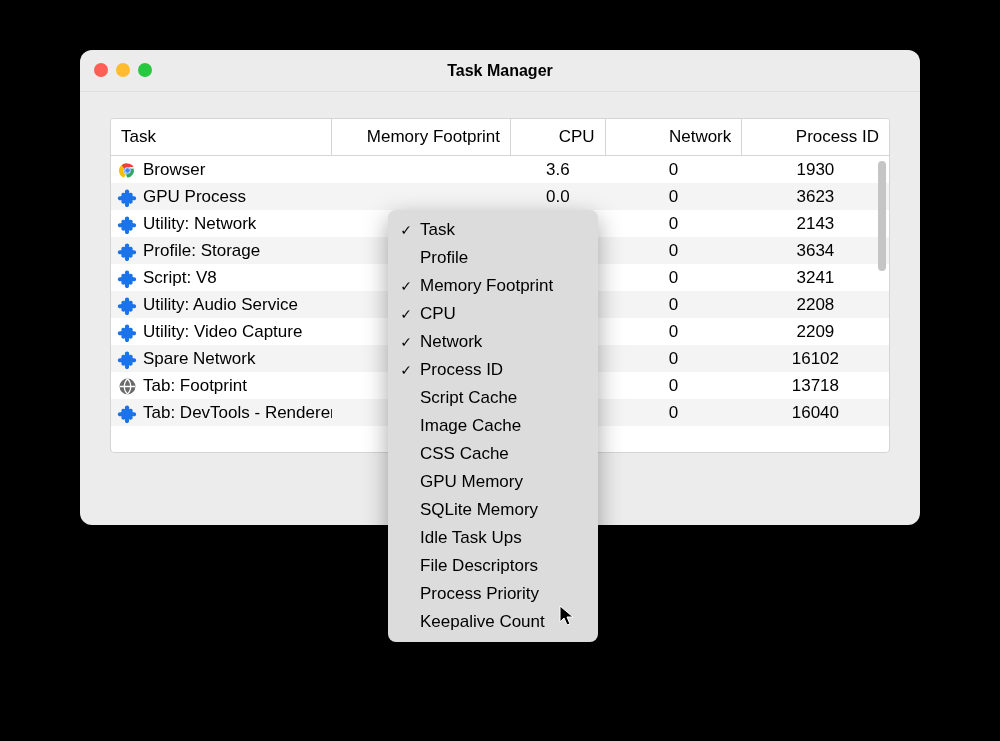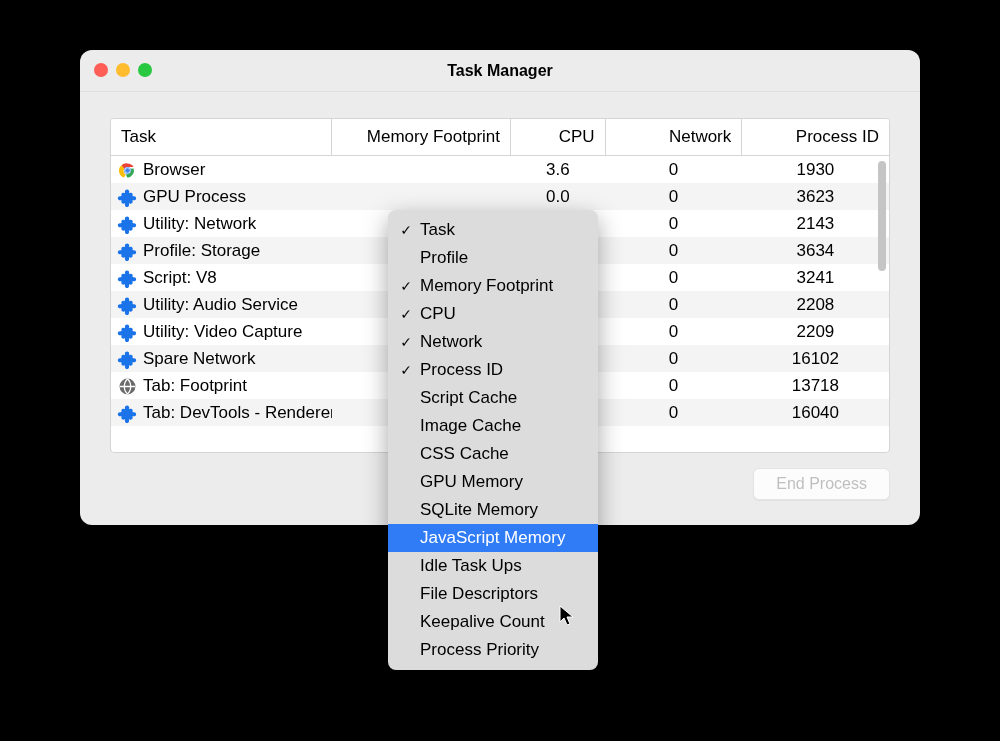--- a/index.html
+++ b/index.html
@@ -387,23 +387,20 @@
             <td></td>
             <td>0.0</td>
             <td>0</td>
             <td>16040</td>
           </tr>
         </tbody>
     </table>
     <div class="scrollbar"></div>
   </div>
 
-  <div class="footer">
-    <button class="end-btn">End Process</button>
-  </div>
 
 </div>
 
 <div class="context-menu" id="context-menu">
     <div class="mi">
       <span class="chk">✓</span>
       <span>Task</span>
     </div>
     <div class="mi">
       <span class="chk"></span>
@@ -438,39 +435,35 @@
       <span>CSS Cache</span>
     </div>
     <div class="mi">
       <span class="chk"></span>
       <span>GPU Memory</span>
     </div>
     <div class="mi">
       <span class="chk"></span>
       <span>SQLite Memory</span>
     </div>
-    <div class="mi hl">
-      <span class="chk"></span>
-      <span>JavaScript Memory</span>
-    </div>
     <div class="mi">
       <span class="chk"></span>
       <span>Idle Task Ups</span>
     </div>
     <div class="mi">
       <span class="chk"></span>
       <span>File Descriptors</span>
     </div>
     <div class="mi">
       <span class="chk"></span>
+      <span>Process Priority</span>
+    </div>
+    <div class="mi">
+      <span class="chk"></span>
       <span>Keepalive Count</span>
-    </div>
-    <div class="mi">
-      <span class="chk"></span>
-      <span>Process Priority</span>
     </div>
   </div>
 
 <div class="cursor">
   <svg viewBox="0 0 16 22">
     <path d="M1 1 L1 17 L5 13 L8 20 L11 19 L8 12 L14 12 Z" fill="#000" stroke="#fff" stroke-width="1"></path>
   </svg>
 </div>
 
 </body></html>

